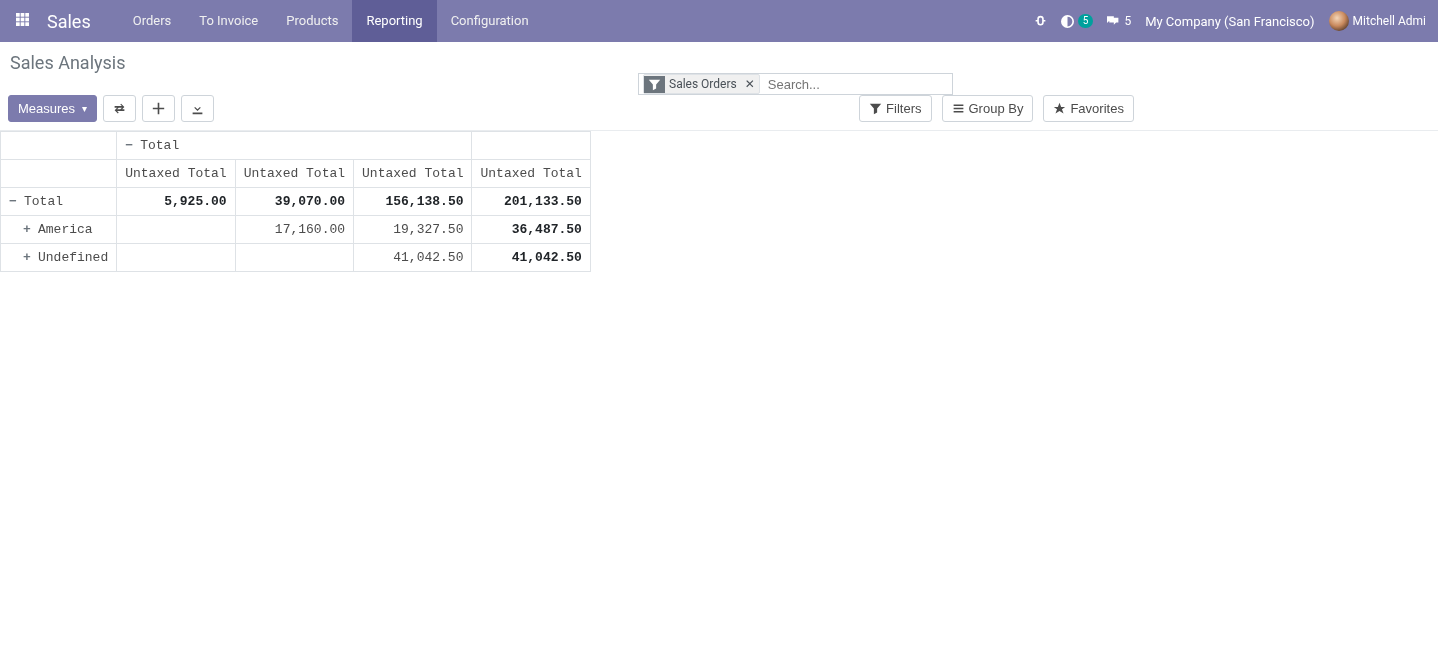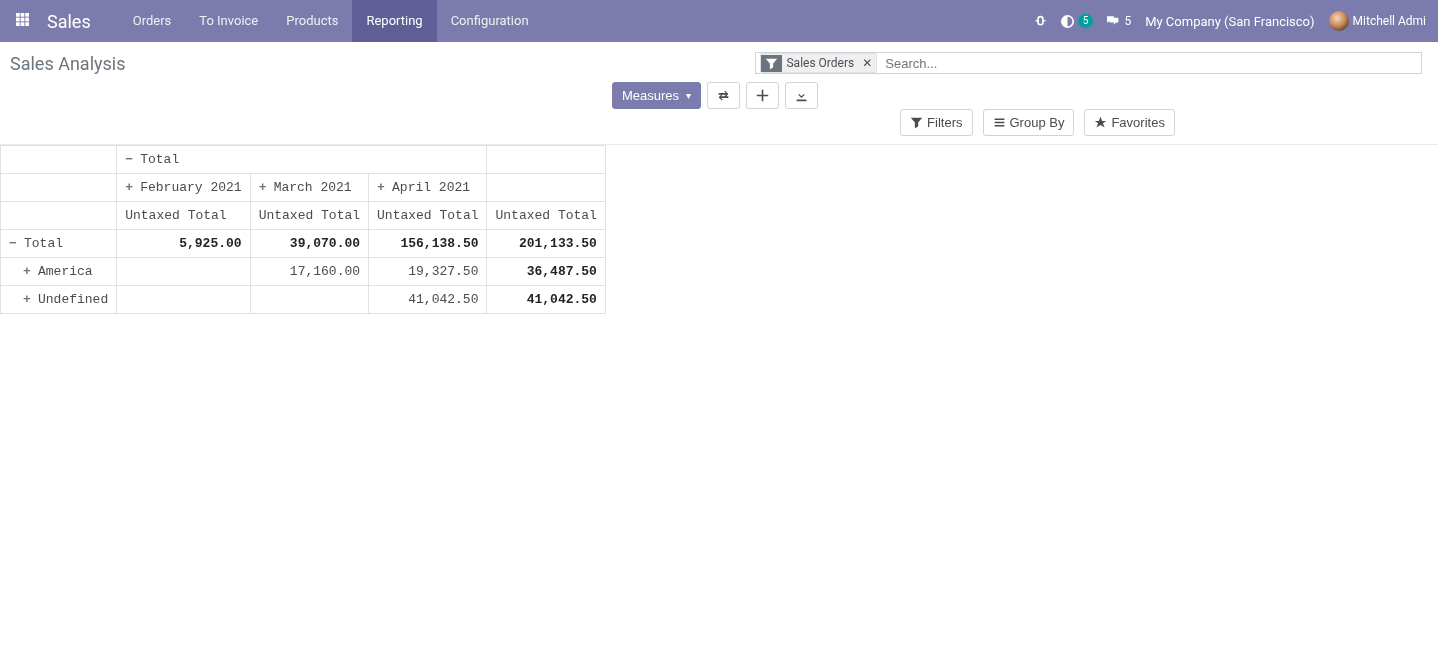--- a/index.html
+++ b/index.html
@@ -50,21 +50,21 @@
 .avatar {
   width: 20px; height: 20px; border-radius: 50%;
   background: radial-gradient(circle at 40% 35%, #f4d6b8 0%, #c98a5e 45%, #5a3d2b 80%);
 }
 
 
 .control-panel {
   border-bottom: 1px solid #e9ecef;
   padding: 10px 16px 8px 8px;
 }
-.cp-top { display: flex; align-items: center; }
+.cp-top { display: flex; align-items: flex-start; flex-direction: column; }
 .page-title {
   font-size: 18px;
   color: #6c757d;
   font-weight: 400;
   flex-shrink: 0;
   padding-left: 2px;
 }
 .cp-right-top { flex: 1; display: flex; justify-content: flex-start; margin-left: 630px; }
 .searchbox {
   border: 1px solid #ced4da;
@@ -96,21 +96,21 @@
 .search-input {
   border: none;
   outline: none;
   font-size: 13px;
   padding: 2px 4px;
   color: #495057;
   flex: 1;
   background: transparent;
 }
 
-.cp-bottom { display: flex; margin-top: 8px; align-items: center; flex-direction: column; }
+.cp-bottom { display: flex; margin-top: 0; align-items: flex-end; }
 .cp-bottom-left { display: flex; gap: 6px; }
 .btn {
   border: 1px solid #ced4da;
   background: #fff;
   padding: 5px 9px;
   font-size: 13px;
   cursor: pointer;
   color: #4c4c4c;
   border-radius: 3px;
   display: inline-flex;
@@ -282,27 +282,20 @@
 </div>
 
 <div class="pivot-wrap">
   <table class="pivot">
     <thead>
       <tr>
         <th class="col0"></th>
         <th colspan="3">
           <span class="exp-ico">−</span><span>Total</span>
         </th>
-        <th></th>
-      </tr>
-      <tr>
-        <th class="col0"></th>
-        <th><span class="exp-ico">+</span><span>February 2021</span></th>
-        <th><span class="exp-ico">+</span><span>March 2021</span></th>
-        <th><span class="exp-ico">+</span><span>April 2021</span></th>
         <th></th>
       </tr>
       <tr class="measure-row">
         <th class="col0"></th>
         <th>Untaxed Total</th>
         <th>Untaxed Total</th>
         <th>Untaxed Total</th>
         <th>Untaxed Total</th>
       </tr>
     </thead>

